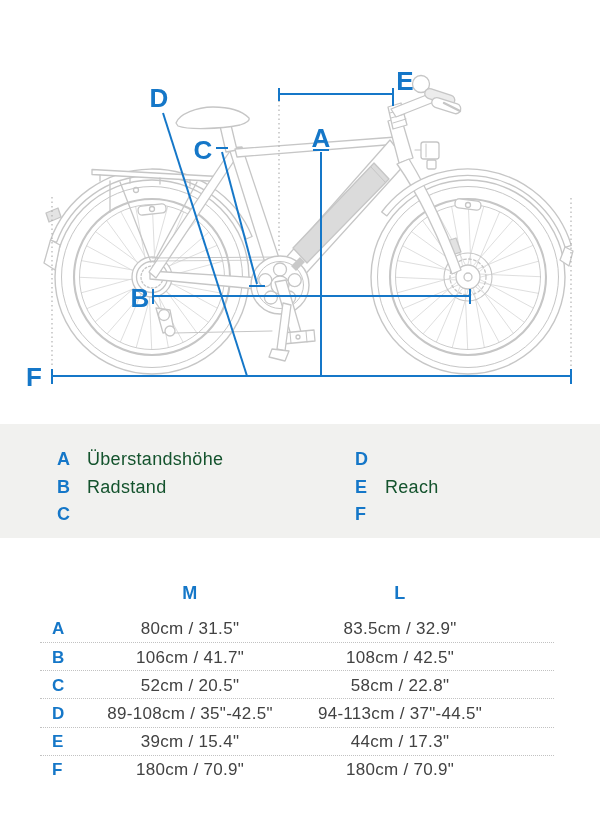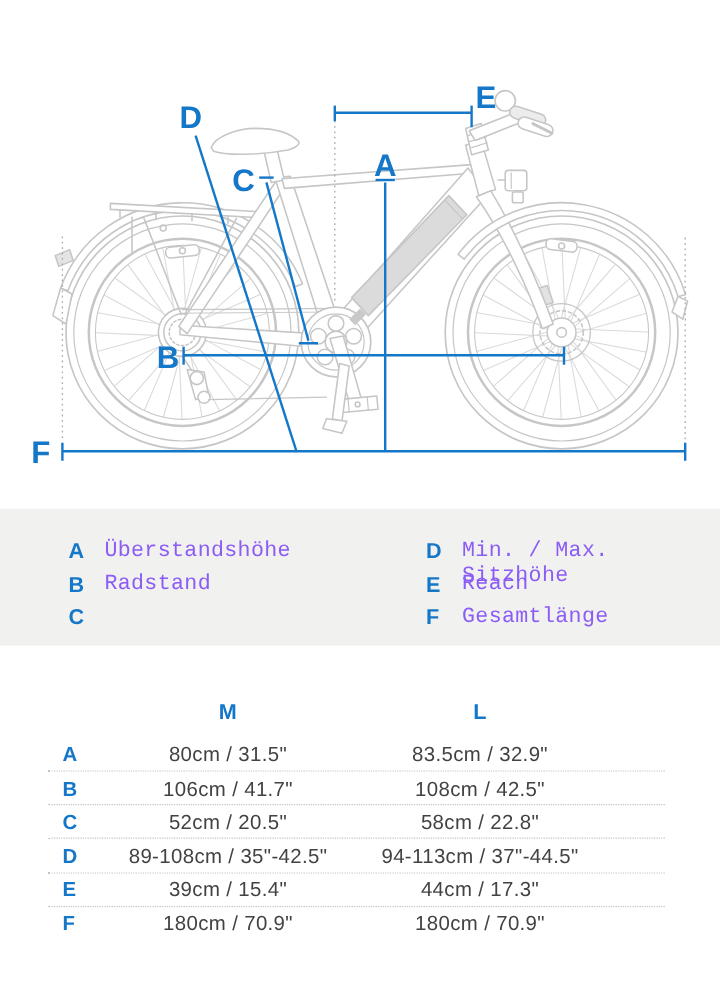--- a/index.html
+++ b/index.html
@@ -8,21 +8,21 @@
     font-family:"Liberation Sans", sans-serif;
     -webkit-font-smoothing:antialiased;
   }
   .diagram{position:absolute;top:0;left:0;width:600px;height:424px;}
   .diagram svg{display:block;}
 
   
   .legend{position:absolute;top:424px;left:0;width:600px;height:114px;background:#f1f1ef;}
   .legend-item{position:absolute;display:flex;line-height:21px;font-size:18px;letter-spacing:.3px;}
   .legend-item .lkey{width:30px;color:#1577c8;font-weight:bold;flex:0 0 auto;}
-  .legend-item .llabel{color:#8b5cf6;font-family:Liberation Mono, monospace;}
+  .legend-item .llabel{color:#14532d;}
 
   
   .size-table{position:absolute;top:0;left:0;width:600px;height:283px;}
   .th{position:absolute;width:260px;text-align:center;font-size:18px;font-weight:bold;
       color:#1577c8;line-height:20px;letter-spacing:.4px;}
   .trow{position:absolute;left:0;width:600px;height:20px;line-height:20px;font-size:17px;}
   .trow .rkey{position:absolute;left:52px;color:#1577c8;font-weight:bold;letter-spacing:.3px;}
   .trow .rval{position:absolute;width:260px;text-align:center;color:#424242;letter-spacing:.3px;}
   .trow .rval.m{left:60px;}
   .trow .rval.l{left:270px;}
@@ -260,29 +260,27 @@
   </div>
   <div class="legend-item" style="left:57px;top:53px;">
     <span class="lkey">B</span>
     <span class="llabel">Radstand</span>
   </div>
   <div class="legend-item" style="left:57px;top:80px;">
     <span class="lkey">C</span>
   </div>
   <div class="legend-item" style="left:355px;top:25px;">
     <span class="lkey">D</span>
-    <span class="llabel">Min. / Max. Sitzhöhe</span>
   </div>
   <div class="legend-item" style="left:355px;top:53px;">
     <span class="lkey">E</span>
     <span class="llabel">Reach</span>
   </div>
   <div class="legend-item" style="left:355px;top:80px;">
     <span class="lkey">F</span>
-    <span class="llabel">Gesamtlänge</span>
   </div>
 </div>
 
 <div class="size-table" style="top:538px;">
   <div class="th" style="left:60px;top:45px;">M</div>
   <div class="th" style="left:270px;top:45px;">L</div>
 
   <div class="trow" style="top:81px;">
     <span class="rkey">A</span>
     <span class="rval m">80cm / 31.5"</span>

